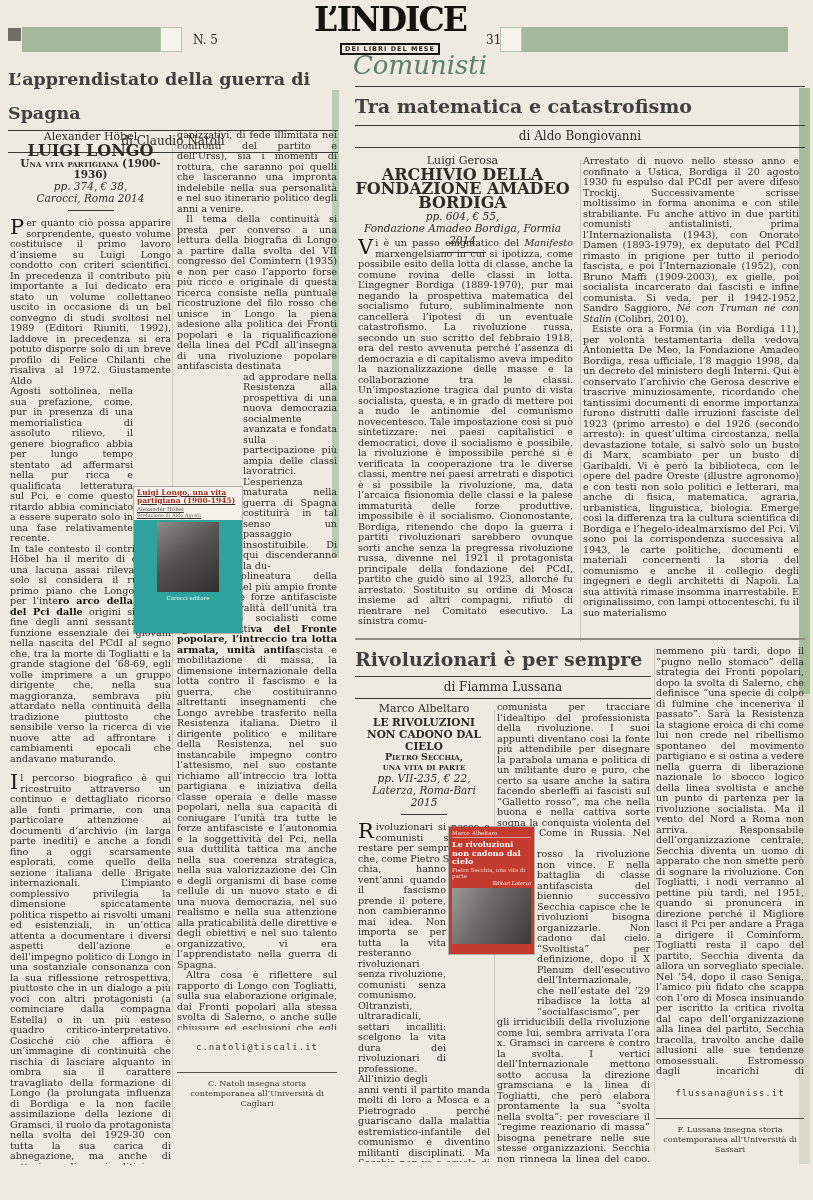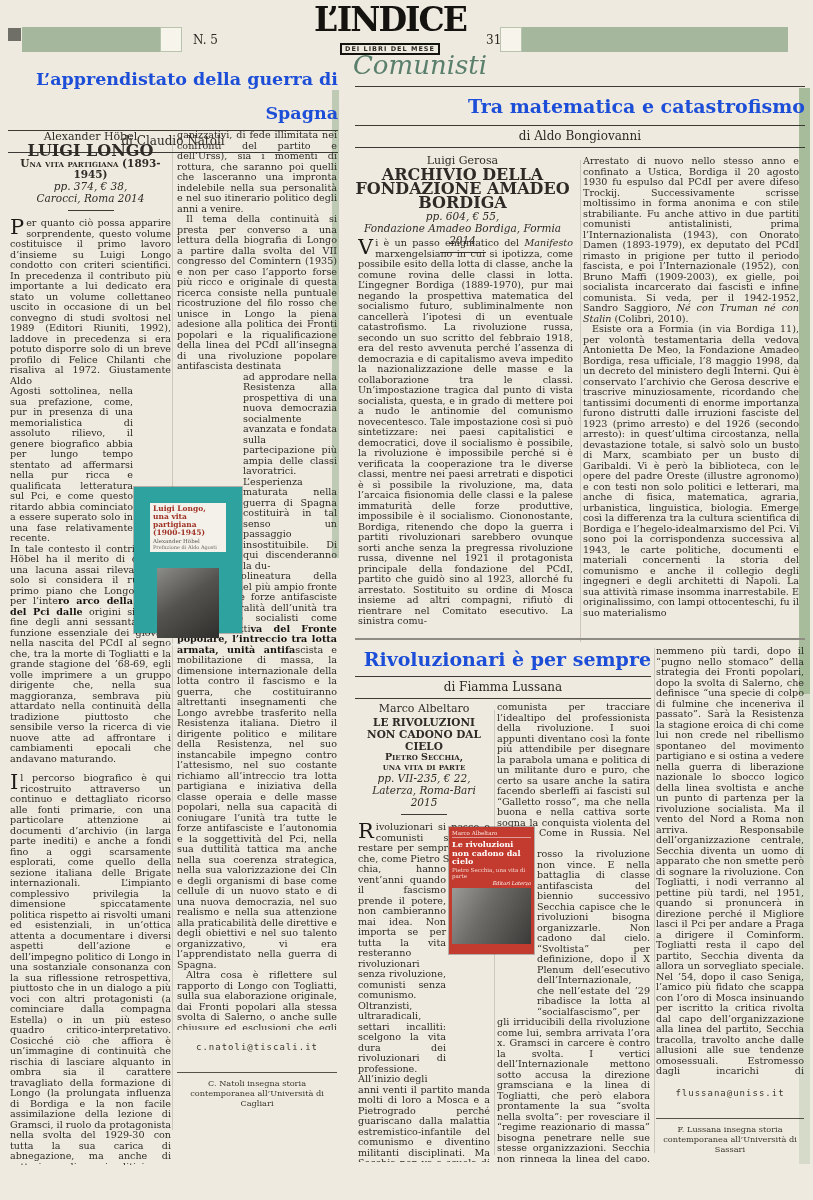--- a/index.html
+++ b/index.html
@@ -26,21 +26,21 @@
   #strip-right{left:799px;top:88px;width:11px;height:606px;background:#9db794;opacity:.9;}
   #strip-right-fade{left:799px;top:694px;width:11px;height:470px;background:#9db794;opacity:.3;}
   .colrule{width:1px;background:#cdc8bb;}
   #cr1{left:172px;top:140px;height:990px;}
   #cr2{left:580px;top:160px;height:482px;}
   #cr3{left:494px;top:710px;height:445px;}
   #cr4{left:654px;top:648px;height:505px;}
   .rule{border-top:1px solid #3c3a35;height:0;}
   #sep-bottom{left:355px;top:638px;width:450px;border-top:2px solid #8e8b83;height:0;}
   
-  .art-title{font-weight:bold;text-align:right;color:#1d4ed8;}
+  .art-title{font-weight:bold;text-align:left;color:#404040;}
   .byline{text-align:center;font-size:12px;padding:3px 0 4px 0;}
   #lt-block{left:8px;top:62px;width:330px;}
   #lt-block .art-title{font-size:17.5px;line-height:34px;}
   #tr-block{left:355px;top:86px;width:450px;}
   #tr-block .art-title{font-size:19px;line-height:38px;}
   #bt-block{left:355px;top:642px;width:296px;}
   #bt-block .art-title{font-size:19px;line-height:34px;}
   
   .bookinfo{text-align:center;}
   .bookinfo .bi-author{font-size:11px;}
@@ -70,21 +70,21 @@
   #b-col3{left:656px;top:646px;width:148px;}
   #b-col3 .region{height:430px;overflow:hidden;}
   .dropcap{float:left;font-size:21px;line-height:17.5px;padding:1px 2px 0 0;color:#1c1a16;}
   .email{font-family:"DejaVu Sans Mono",monospace;font-size:9px;letter-spacing:1px;
          text-align:center;margin-top:12px;color:#3a372f;}
   .bio{font-size:8.2px;line-height:10px;text-align:center;border-top:1px solid #555249;
        margin-top:20px;padding-top:5px;color:#3a372f;}
   
   .cover{box-shadow:0 0 0 1px rgba(0,0,0,.25);}
   #cover-longo{left:134px;top:487px;width:108px;height:146px;background:#2ea29e;}
-  #cover-longo .panel{background:#f3f1ea;margin:16px;padding:2px 3px;}
+  #cover-longo .panel{background:#f3f1ea;margin:0;padding:2px 3px;text-decoration:underline;}
   #cover-longo .cv-title{color:#a03226;font-size:7.5px;line-height:8px;font-weight:bold;}
   #cover-longo .cv-author{font-size:5.5px;color:#5a5751;margin-top:1px;}
   #cover-longo .cv-note{font-size:5px;color:#6a675f;}
   #cover-longo .photo{width:62px;height:70px;margin:2px auto 0 auto;
       background:linear-gradient(145deg,#8c8c88 0%,#55534f 45%,#2f2e2c 100%);}
   #cover-longo .cv-pub{font-size:5.5px;color:#eef6f4;text-align:center;margin-top:3px;}
   #cover-riv{left:449px;top:827px;width:85px;height:127px;background:#c23b2e;padding:3px;box-sizing:border-box;}
   #cover-riv .cv-author{font-size:5.5px;color:#f6e6e2;border-bottom:1px solid rgba(255,255,255,.5);padding-bottom:1px;}
   #cover-riv .cv-title{font-size:8px;line-height:8.5px;font-weight:bold;color:#ffffff;margin-top:2px;}
   #cover-riv .cv-sub{font-size:5.5px;color:#f3d9d3;margin-top:1px;}
@@ -121,21 +121,21 @@
   <div class="art-title">L’apprendistato della guerra di Spagna</div>
   <div class="rule"></div>
   <div class="byline">di Claudio Natoli</div>
   <div class="rule"></div>
 </div>
 
 <div class="abs col" id="l-col1">
   <div class="bookinfo">
     <div class="bi-author">Alexander Höbel</div>
     <div class="bi-title">LUIGI LONGO</div>
-    <div class="bi-sub">Una vita partigiana (1893-1945)</div>
+    <div class="bi-sub">Una vita partigiana (1900-1936)</div>
     <div class="bi-pp">pp. 374, € 38,</div>
     <div class="bi-pub">Carocci, Roma 2014</div>
     <div class="mini-rule"></div>
   </div>
   <div>
       <div class="seg"><span class="dropcap">P</span>er quanto ciò possa apparire sorprendente, questo volume costituisce il primo lavoro d’insieme su Luigi Longo condotto con criteri scientifici. In precedenza il contributo più importante a lui dedicato era stato un volume collettaneo uscito in occasione di un bel convegno di studi svoltosi nel 1989 (Editori Riuniti, 1992), laddove in precedenza si era potuto disporre solo di un breve profilo di Felice Chilanti che risaliva al 1972. Giustamente Aldo</div>
       <div class="seg nr">Agosti sottolinea, nella sua prefazione, come, pur in presenza di una memorialistica di assoluto rilievo, il genere biografico abbia per lungo tempo stentato ad affermarsi nella pur ricca e qualificata letteratura sul Pci, e come questo ritardo abbia cominciato a essere superato solo in una fase relativamente recente.</div>
       <div class="seg">In tale contesto il contributo di Höbel ha il merito di colmare una lacuna assai rilevante, se solo si considera il ruolo di primo piano che Longo svolse per l’inte<b>ro arco della storia del Pci dalle</b> origini sino alle fine degli anni sessanta, dalla funzione essenziale dei giovani nella nascita del PCdI al segno che, tra la morte di Togliatti e la grande stagione del ’68-69, egli volle imprimere a un gruppo dirigente che, nella sua maggioranza, sembrava più attardato nella continuità della tradizione piuttosto che sensibile verso la ricerca di vie nuove atte ad affrontare i cambiamenti epocali che andavano maturando.</div>
       <div class="seg sp"><span class="dropcap">I</span>l percorso biografico è qui ricostruito attraverso un continuo e dettagliato ricorso alle fonti primarie, con una particolare attenzione ai documenti d’archivio (in larga parte inediti) e anche a fondi fino a oggi scarsamente esplorati, come quello della sezione italiana delle Brigate internazionali. L’impianto complessivo privilegia la dimensione spiccatamente politica rispetto ai risvolti umani ed esistenziali, in un’ottica attenta a documentare i diversi aspetti dell’azione e dell’impegno politico di Longo in una sostanziale consonanza con la sua riflessione retrospettiva, piuttosto che in un dialogo a più voci con altri protagonisti (a cominciare dalla compagna Estella) o in un più esteso quadro critico-interpretativo. Cosicché ciò che affiora è un’immagine di continuità che rischia di lasciare alquanto in ombra sia il carattere travagliato della formazione di Longo (la prolungata influenza di Bordiga e la non facile assimilazione della lezione di Gramsci, il ruolo da protagonista nella svolta del 1929-30 con tutta la sua carica di abnegazione, ma anche di settarismo, di errori politici e or-</div>
     </div>

